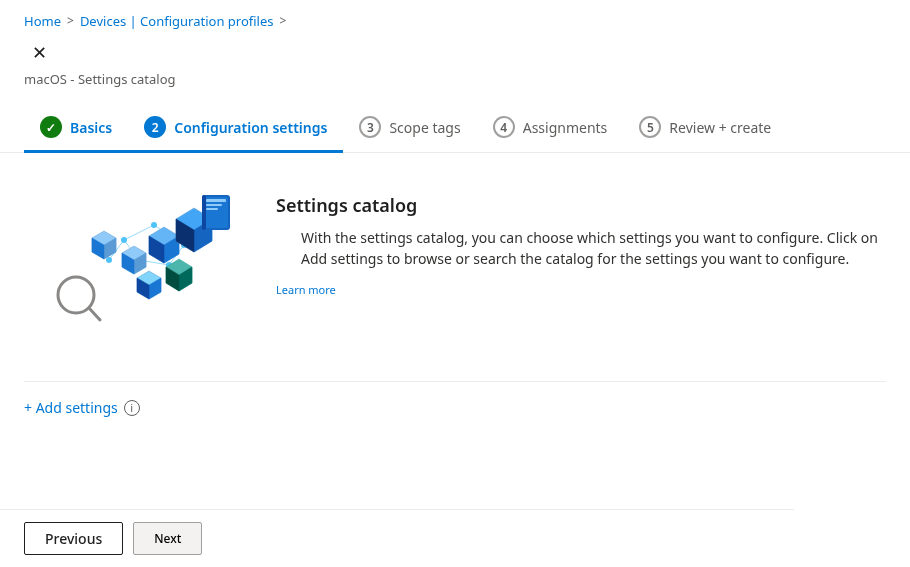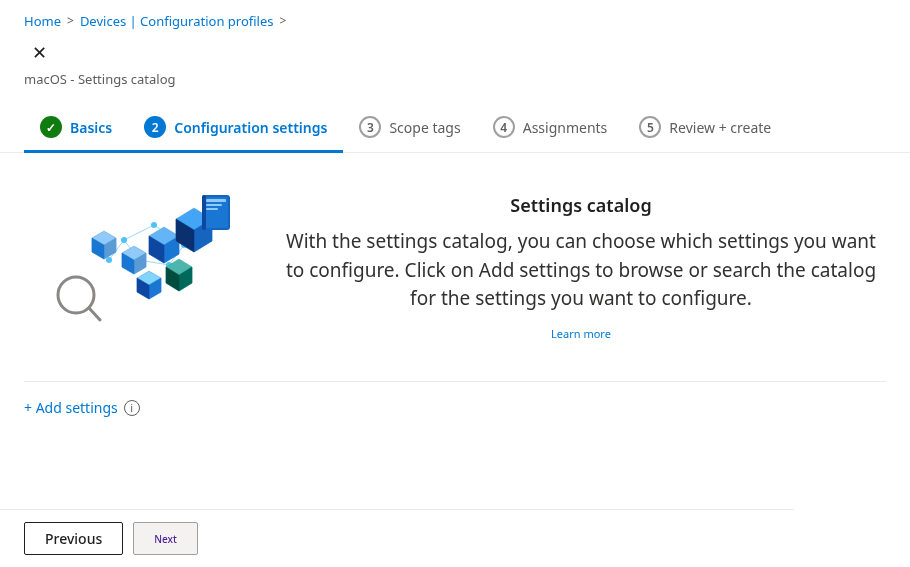--- a/index.html
+++ b/index.html
@@ -136,21 +136,20 @@
     
     .main-content {
       padding: 32px 24px 16px 24px;
     }
 
     .settings-catalog-section {
       display: flex;
       align-items: flex-start;
       gap: 32px;
       margin-bottom: 32px;
-      text-align: center;
     }
 
     
     .illustration {
       width: 220px;
       flex-shrink: 0;
     }
     .illustration svg {
       width: 220px;
       height: 160px;
@@ -160,24 +159,25 @@
       flex: 1;
       padding-top: 8px;
     }
     .catalog-title {
       font-size: 18px;
       font-weight: 600;
       color: #1f1f1f;
       margin-bottom: 10px;
     }
     .catalog-desc {
-      font-size: 19px;
+      font-size: 14px;
       color: #323130;
       line-height: 1.5;
       margin-bottom: 10px;
+      margin-left: 25px;
     }
     .learn-more {
       color: #0078d4;
       text-decoration: none;
       font-size: 11px;
       cursor: pointer;
     }
 
     
     .divider {
@@ -236,22 +236,22 @@
       font-size: 14px;
       cursor: pointer;
       border-radius: 2px;
       font-family: inherit;
       font-weight: 500;
     }
     .btn-next {
       padding: 6px 20px;
       border: 1.5px solid #a19f9d;
       background: #f3f2f1;
-      color: #4c1d95;
-      font-size: 10px;
+      color: #000000;
+      font-size: 12px;
       cursor: default;
       border-radius: 2px;
       font-family: inherit;
       font-weight: 500;
     }
   </style>
 </head>
 <body>
 
 <div class="header">

